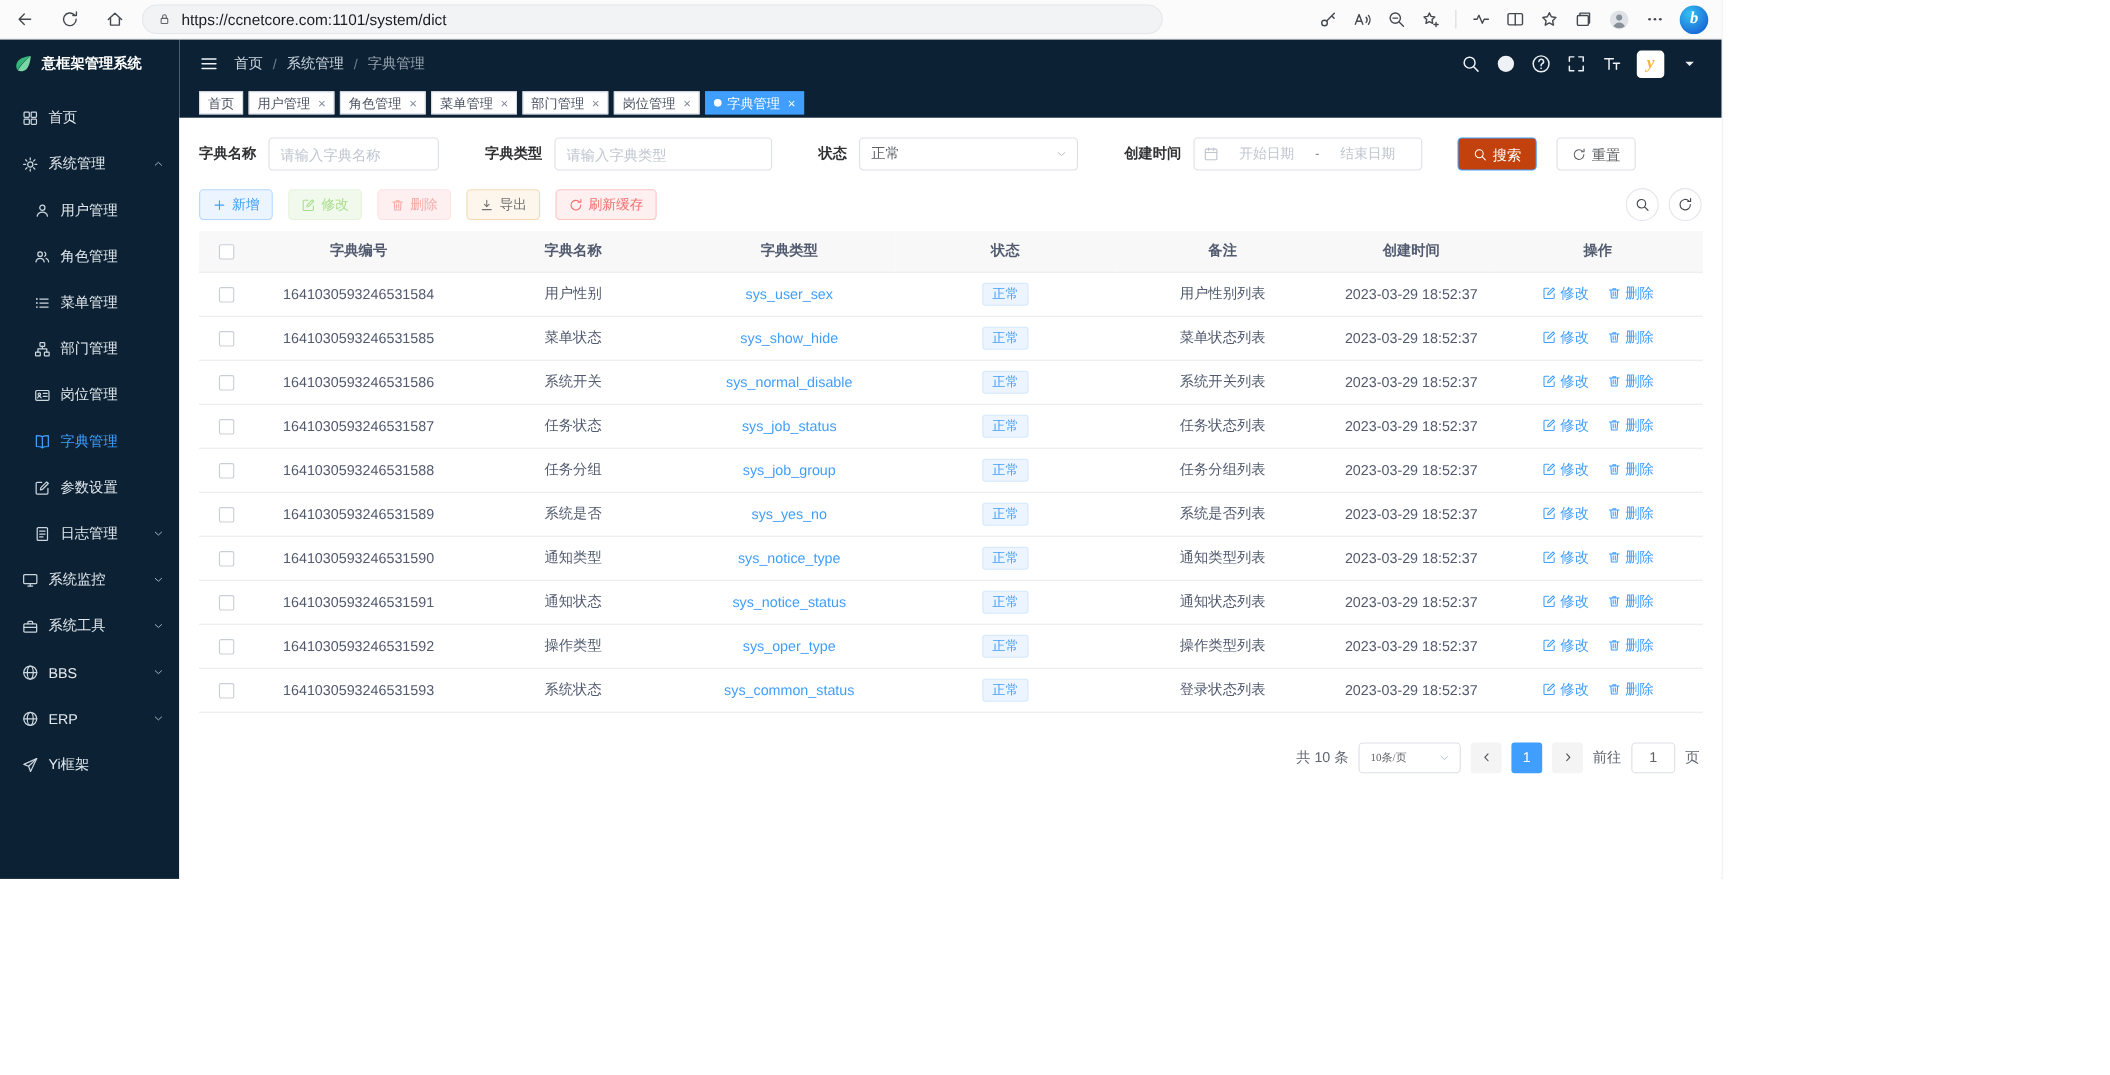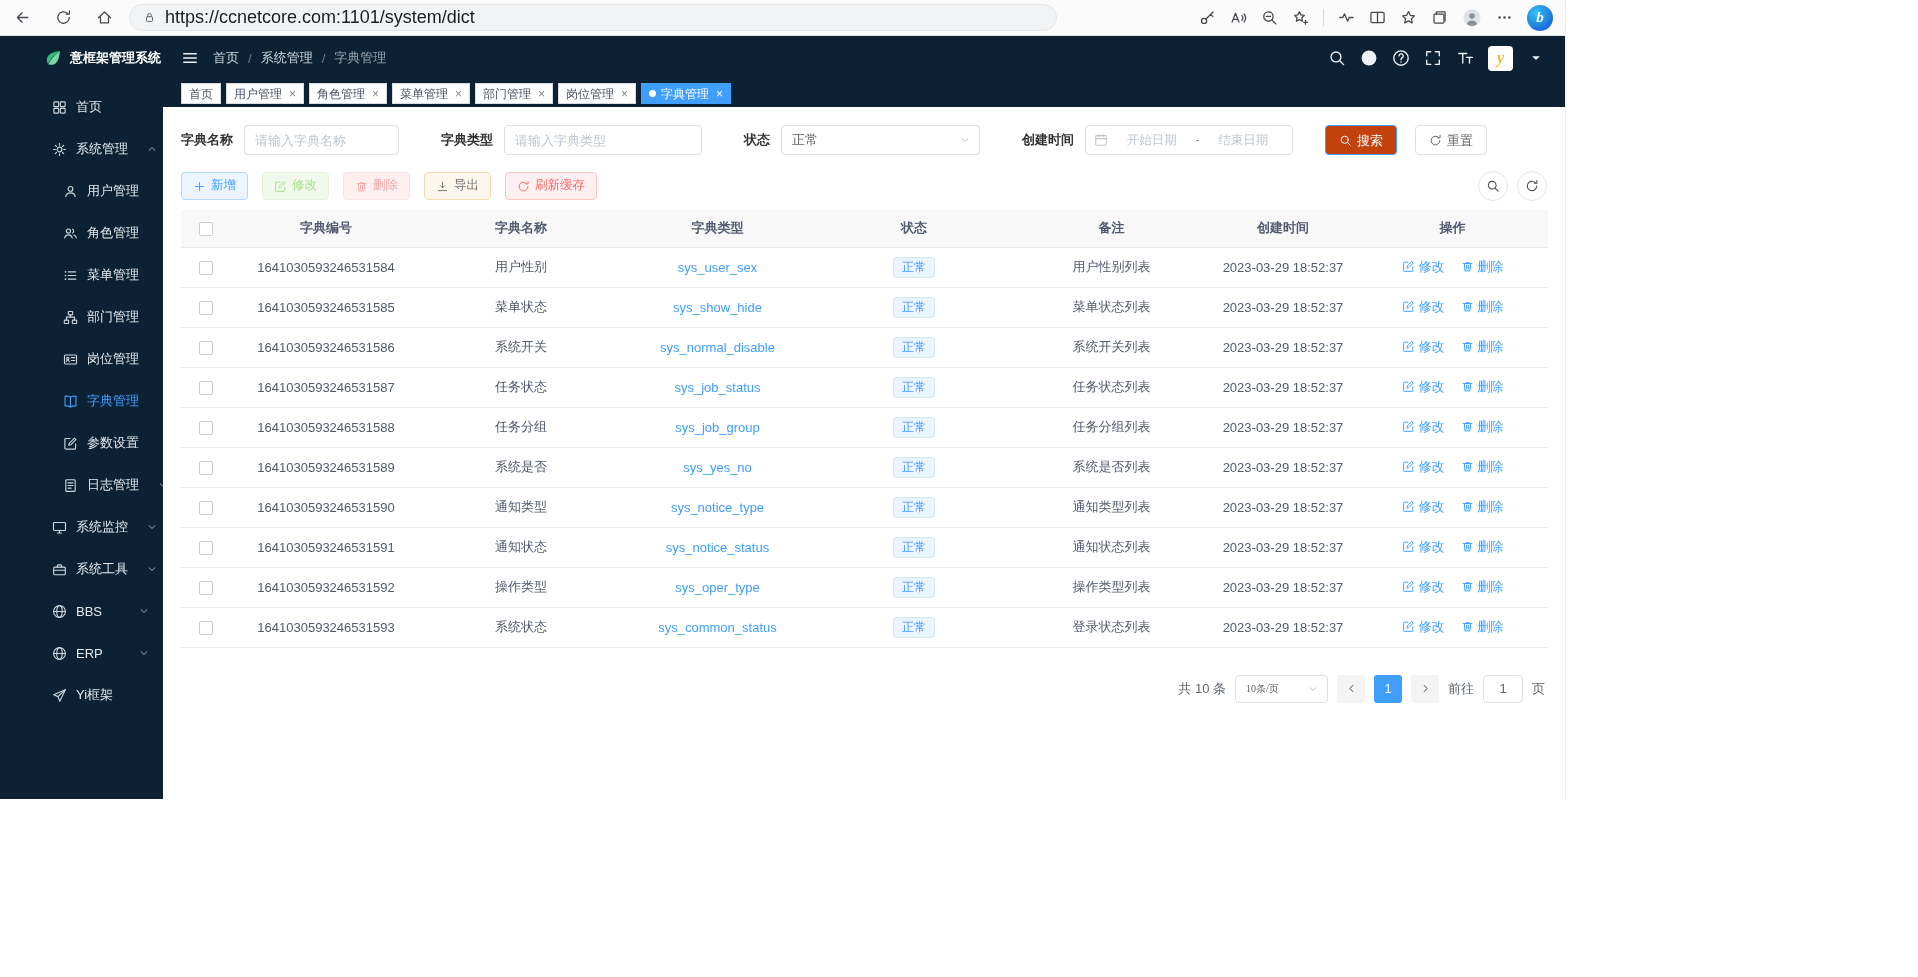--- a/index.html
+++ b/index.html
@@ -15,32 +15,32 @@
   .chrome { height:36px; background:#fbfbfc; border-bottom:1px solid #e1e3e6;
     display:flex; align-items:center; padding:0 10px 0 14px; }
   .cicon { width:17px; height:17px; display:inline-flex; align-items:center;
     justify-content:center; color:#45484e; flex-shrink:0; }
   .svgi { width:100%; height:100%; display:block; fill:none; stroke:currentColor;
     stroke-width:1.2; stroke-linecap:round; stroke-linejoin:round; }
   .nav { display:flex; align-items:center; gap:24px; margin-right:16px; }
   .addr { width:928px; height:27px; background:#f1f3f5; border:1px solid #e4e6e9;
     border-radius:14px; display:flex; align-items:center; gap:9px; padding:0 13px; }
   .addr .cicon { width:13px; height:13px; color:#5f6368; }
-  .url { font-size:18px; color:#1b1d20; white-space:nowrap; }
+  .url { font-size:14px; color:#1b1d20; white-space:nowrap; }
   .chrome-right { margin-left:auto; display:flex; align-items:center; gap:14px; padding-right:2px; }
   .vsep { width:1px; height:17px; background:#d7d9dc; }
   .av19 { width:20px; height:20px; }
   .bing { width:26px; height:26px; border-radius:50%; color:#fff; font-weight:700;
     font-style:italic; display:flex; align-items:center; justify-content:center;
     font-size:15px; font-family:"Liberation Serif",serif;
     background:radial-gradient(circle at 35% 30%, #35c1f1, #1b6ed9 72%); }
 
   
   .app { display:flex; height:763px; }
-  .sidebar { width:163px; flex:0 0 163px; background:#0c2234; display:flex; flex-direction:column;padding-left:32px; }
+  .sidebar { width:163px; flex:0 0 163px; background:#0c2234; display:flex; flex-direction:column; }
   .logo { height:44px; display:flex; align-items:center; gap:7px; padding:0 11px;
     color:#fff; font-size:13px; font-weight:700; white-space:nowrap; }
   .logo .cicon { width:20px; height:20px; }
   .menu { flex:1; padding-top:6px; }
   .mi { height:42px; display:flex; align-items:center; gap:9px; padding:0 13px 0 20px;
     font-size:13px; color:#e2e8ee; cursor:pointer; white-space:nowrap; }
   .mi .cicon { width:15px; height:15px; color:#ccd6df; }
   .mi.sub { padding-left:31px; }
   .mi.active { color:#409eff; }
   .mi.active .cicon { color:#409eff; }
@@ -102,21 +102,21 @@
   .btn .cicon { width:13px; height:13px; color:inherit; }
   .btn-primary { background:#c2410c; border-color:#409eff; color:#fff; }
   .btn-default { background:#fff; border-color:#dcdfe6; color:#606266; }
   .btn-sm { height:28px; font-size:12.5px; padding:0 11px; }
   .btn-plain-blue   { background:#ecf5ff; border-color:#b3d8ff; color:#409eff; }
   .btn-plain-green  { background:#f0f9eb; border-color:#e6f3dc; color:#a8dd8d; }
   .btn-plain-reddis { background:#fef0f0; border-color:#fce4e4; color:#f5a9a9; }
   .btn-plain-yellow { background:#fdf6ec; border-color:#f5dab1; color:#737373; }
   .btn-plain-red    { background:#fef0f0; border-color:#fbc4c4; color:#f56c6c; }
 
-  .toolbar { display:flex; align-items:center; gap:14px; margin-bottom:9px;font-family:Liberation Mono, monospace; }
+  .toolbar { display:flex; align-items:center; gap:14px; margin-bottom:9px; }
   .toolbar .right { margin-left:auto; display:flex; gap:9px; }
   .round-btn { width:30px; height:30px; border-radius:50%; border:1px solid #e2e5ea;
     display:flex; align-items:center; justify-content:center; color:#5f6b77;
     background:#fff; cursor:pointer; }
   .round-btn .cicon { width:14px; height:14px; }
 
   
   table.grid { width:100%; border-collapse:collapse; table-layout:fixed; }
   .grid th { background:#f8f8f9; color:#515a6e; font-size:13px; font-weight:700;
     height:37px; border-bottom:1px solid #e8eaec; text-align:center; white-space:nowrap; }

